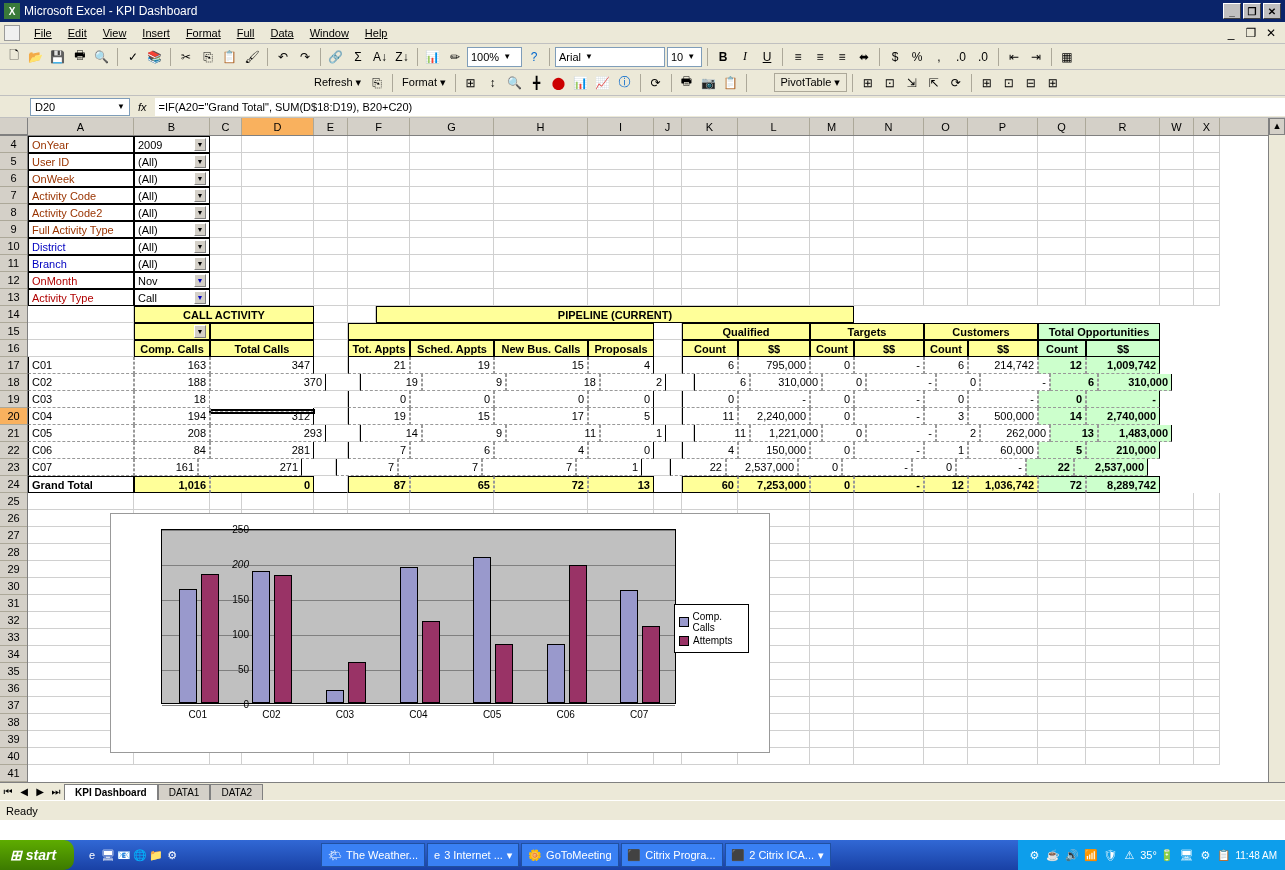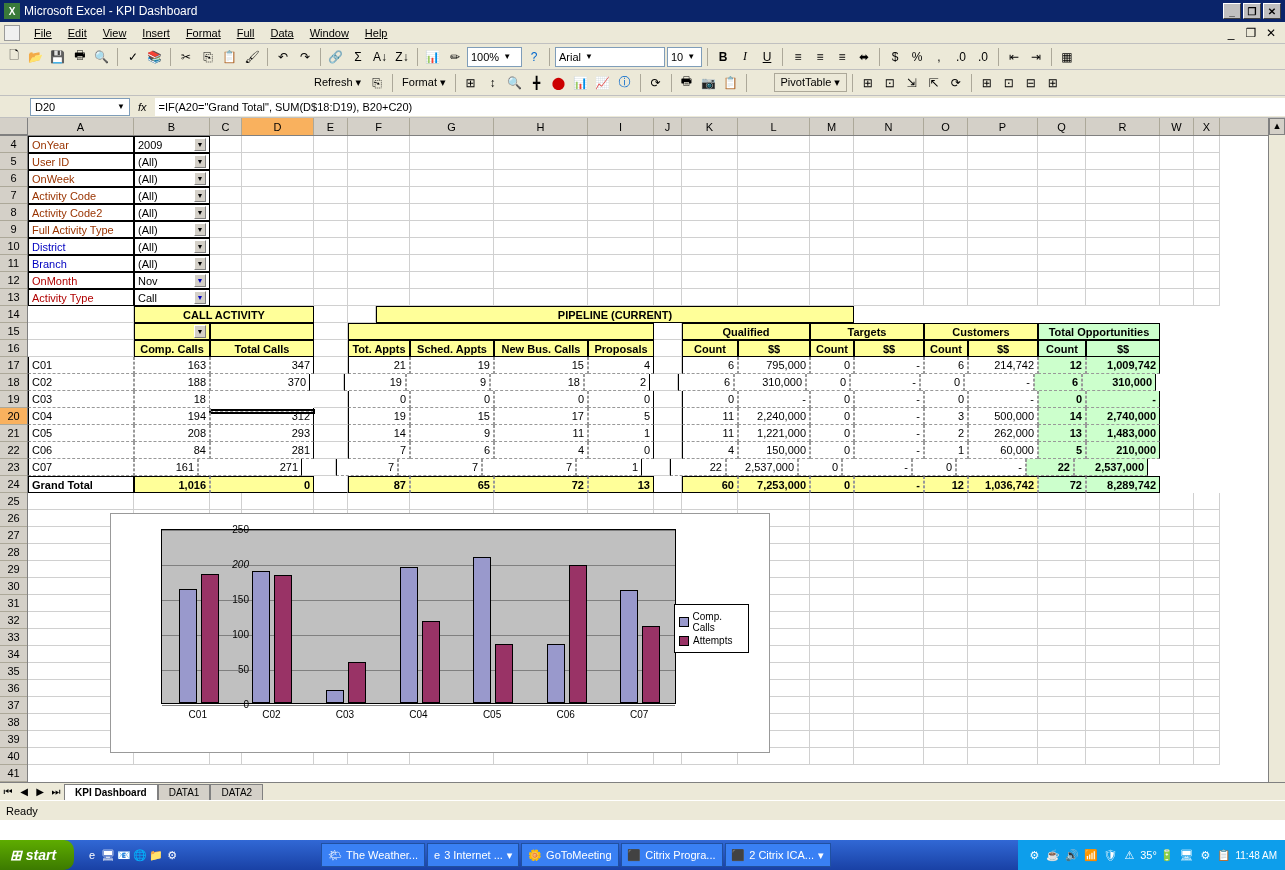--- a/index.html
+++ b/index.html
@@ -604,21 +604,21 @@
         <div class="cell databox" style="width: 44px;">0</div>
         <div class="cell databox" style="width: 70px;">-</div>
         <div class="cell databox" style="width: 44px;">6</div>
         <div class="cell databox" style="width: 70px;">214,742</div>
         <div class="cell databox" style="width: 48px; background: rgb(204, 255, 204); font-weight: bold;">12</div>
         <div class="cell databox last" style="width: 74px; background: rgb(204, 255, 204); font-weight: bold;">1,009,742</div>
       </div>
       <div class="row">
         <div class="cell databox ltb first" style="width: 106px; border-left: 1px solid rgb(0, 0, 0);">C02</div>
         <div class="cell databox" style="width: 76px;">188</div>
-        <div class="cell databox last" style="width: 100px;">370</div>
+        <div class="cell databox last" style="width: 116px;">370</div>
         <div class="cell " style="width: 34px;"></div>
         <div class="cell databox first" style="width: 62px;">19</div>
         <div class="cell databox" style="width: 84px;">9</div>
         <div class="cell databox" style="width: 94px;">18</div>
         <div class="cell databox last" style="width: 66px;">2</div>
         <div class="cell " style="width: 28px;"></div>
         <div class="cell databox first" style="width: 56px;">6</div>
         <div class="cell databox" style="width: 72px;">310,000</div>
         <div class="cell databox" style="width: 44px;">0</div>
         <div class="cell databox" style="width: 70px;">-</div>
@@ -661,21 +661,21 @@
         <div class="cell databox" style="width: 44px;">0</div>
         <div class="cell databox" style="width: 70px;">-</div>
         <div class="cell databox" style="width: 44px;">3</div>
         <div class="cell databox" style="width: 70px;">500,000</div>
         <div class="cell databox" style="width: 48px; background: rgb(204, 255, 204); font-weight: bold;">14</div>
         <div class="cell databox last" style="width: 74px; background: rgb(204, 255, 204); font-weight: bold;">2,740,000</div>
       </div>
       <div class="row">
         <div class="cell databox ltb first" style="width: 106px; border-left: 1px solid rgb(0, 0, 0);">C05</div>
         <div class="cell databox" style="width: 76px;">208</div>
-        <div class="cell databox last" style="width: 104px; padding-left: 42px;">293</div>
+        <div class="cell databox last" style="width: 116px; padding-left: 42px;">293</div>
         <div class="cell " style="width: 34px;"></div>
         <div class="cell databox first" style="width: 62px;">14</div>
         <div class="cell databox" style="width: 84px;">9</div>
         <div class="cell databox" style="width: 94px;">11</div>
         <div class="cell databox last" style="width: 66px;">1</div>
         <div class="cell " style="width: 28px;"></div>
         <div class="cell databox first" style="width: 56px;">11</div>
         <div class="cell databox" style="width: 72px;">1,221,000</div>
         <div class="cell databox" style="width: 44px;">0</div>
         <div class="cell databox" style="width: 70px;">-</div>

